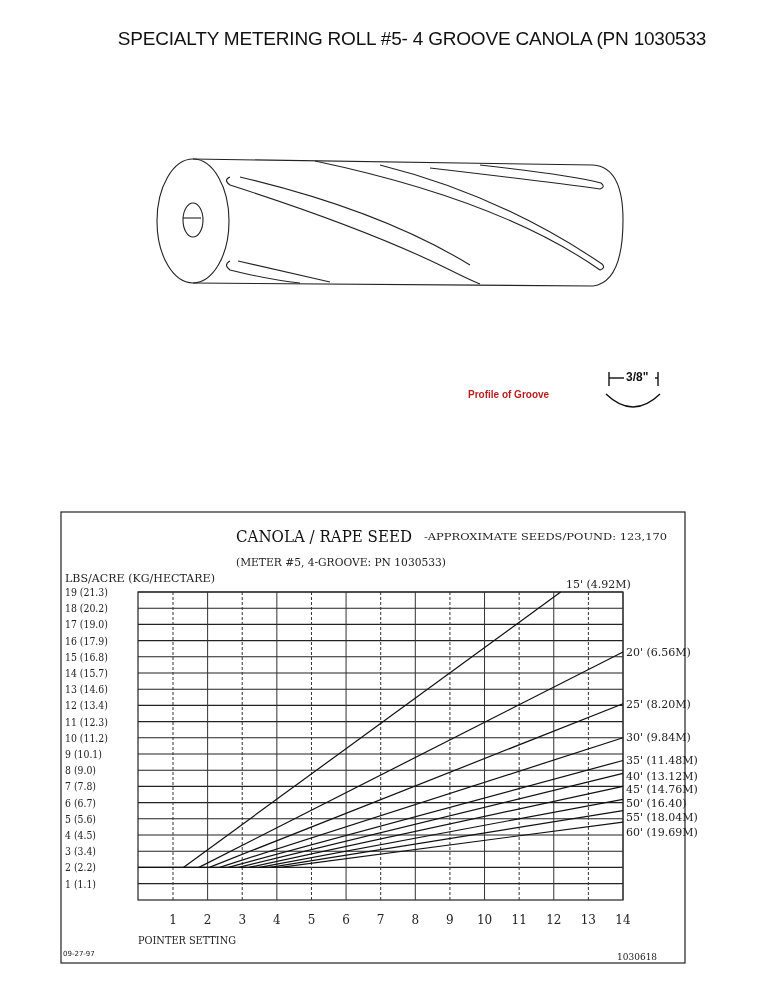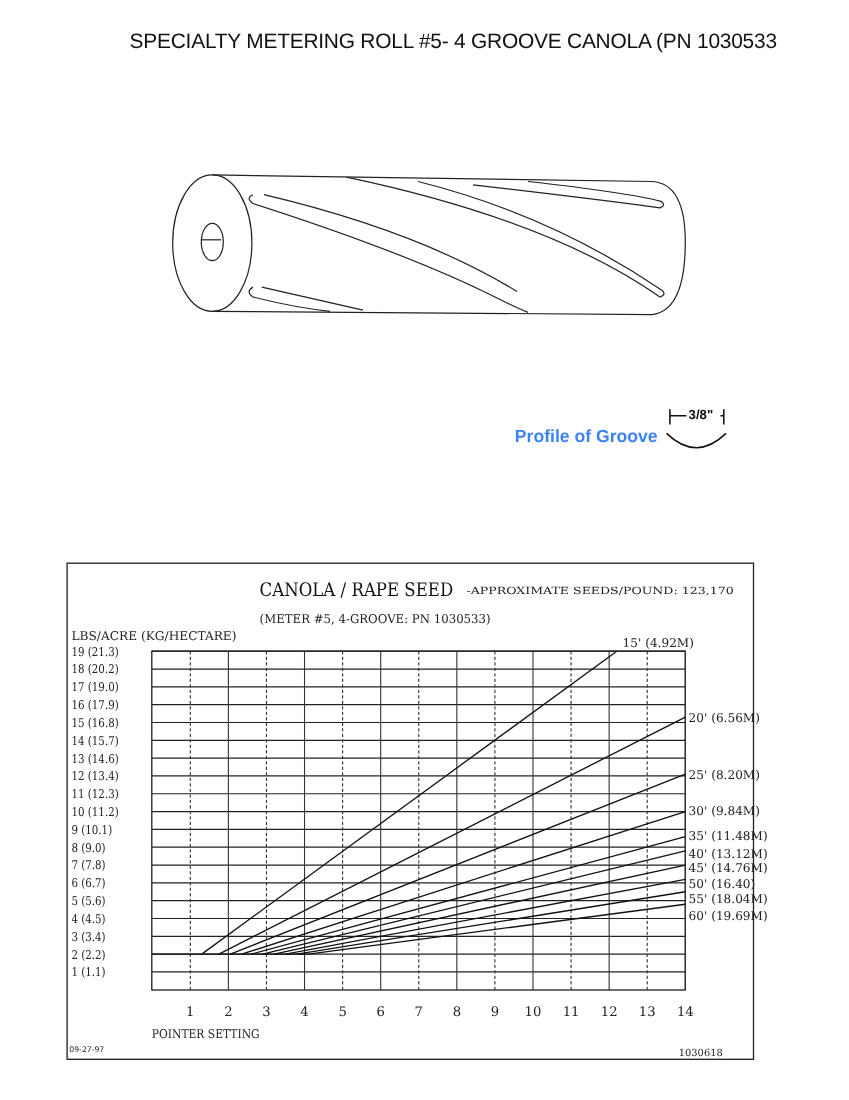--- a/index.html
+++ b/index.html
@@ -7,21 +7,21 @@
   .doc-title {
     position: absolute; left: 0; top: 28px; width: 772px; text-align: center;
     font-family: "Liberation Sans", sans-serif; font-size: 19px; letter-spacing: -0.2px; color: #111; margin-left: 26px;
   }
   .roll { position: absolute; left: 150px; top: 140px; width: 500px; height: 160px; }
   .profile {
     position: absolute; left: 468px; top: 368px; width: 230px; height: 50px;
   }
   .profile-label {
     position: absolute; left: 0; top: 21px;
-    font-family: "Liberation Sans", sans-serif; font-weight: bold; font-size: 16px; color: #3b82f6;
+    font-family: "Liberation Sans", sans-serif; font-weight: bold; font-size: 10px; color: #b91c1c;
   }
   .profile-dim {
     position: absolute; left: 158px; top: 2px;
     font-family: "Liberation Sans", sans-serif; font-weight: bold; font-size: 12px; color: #111;
   }
   .chart-frame { position: absolute; left: 0; top: 0; width: 772px; height: 1000px; }
 </style>
 </head>
 <body>
 

